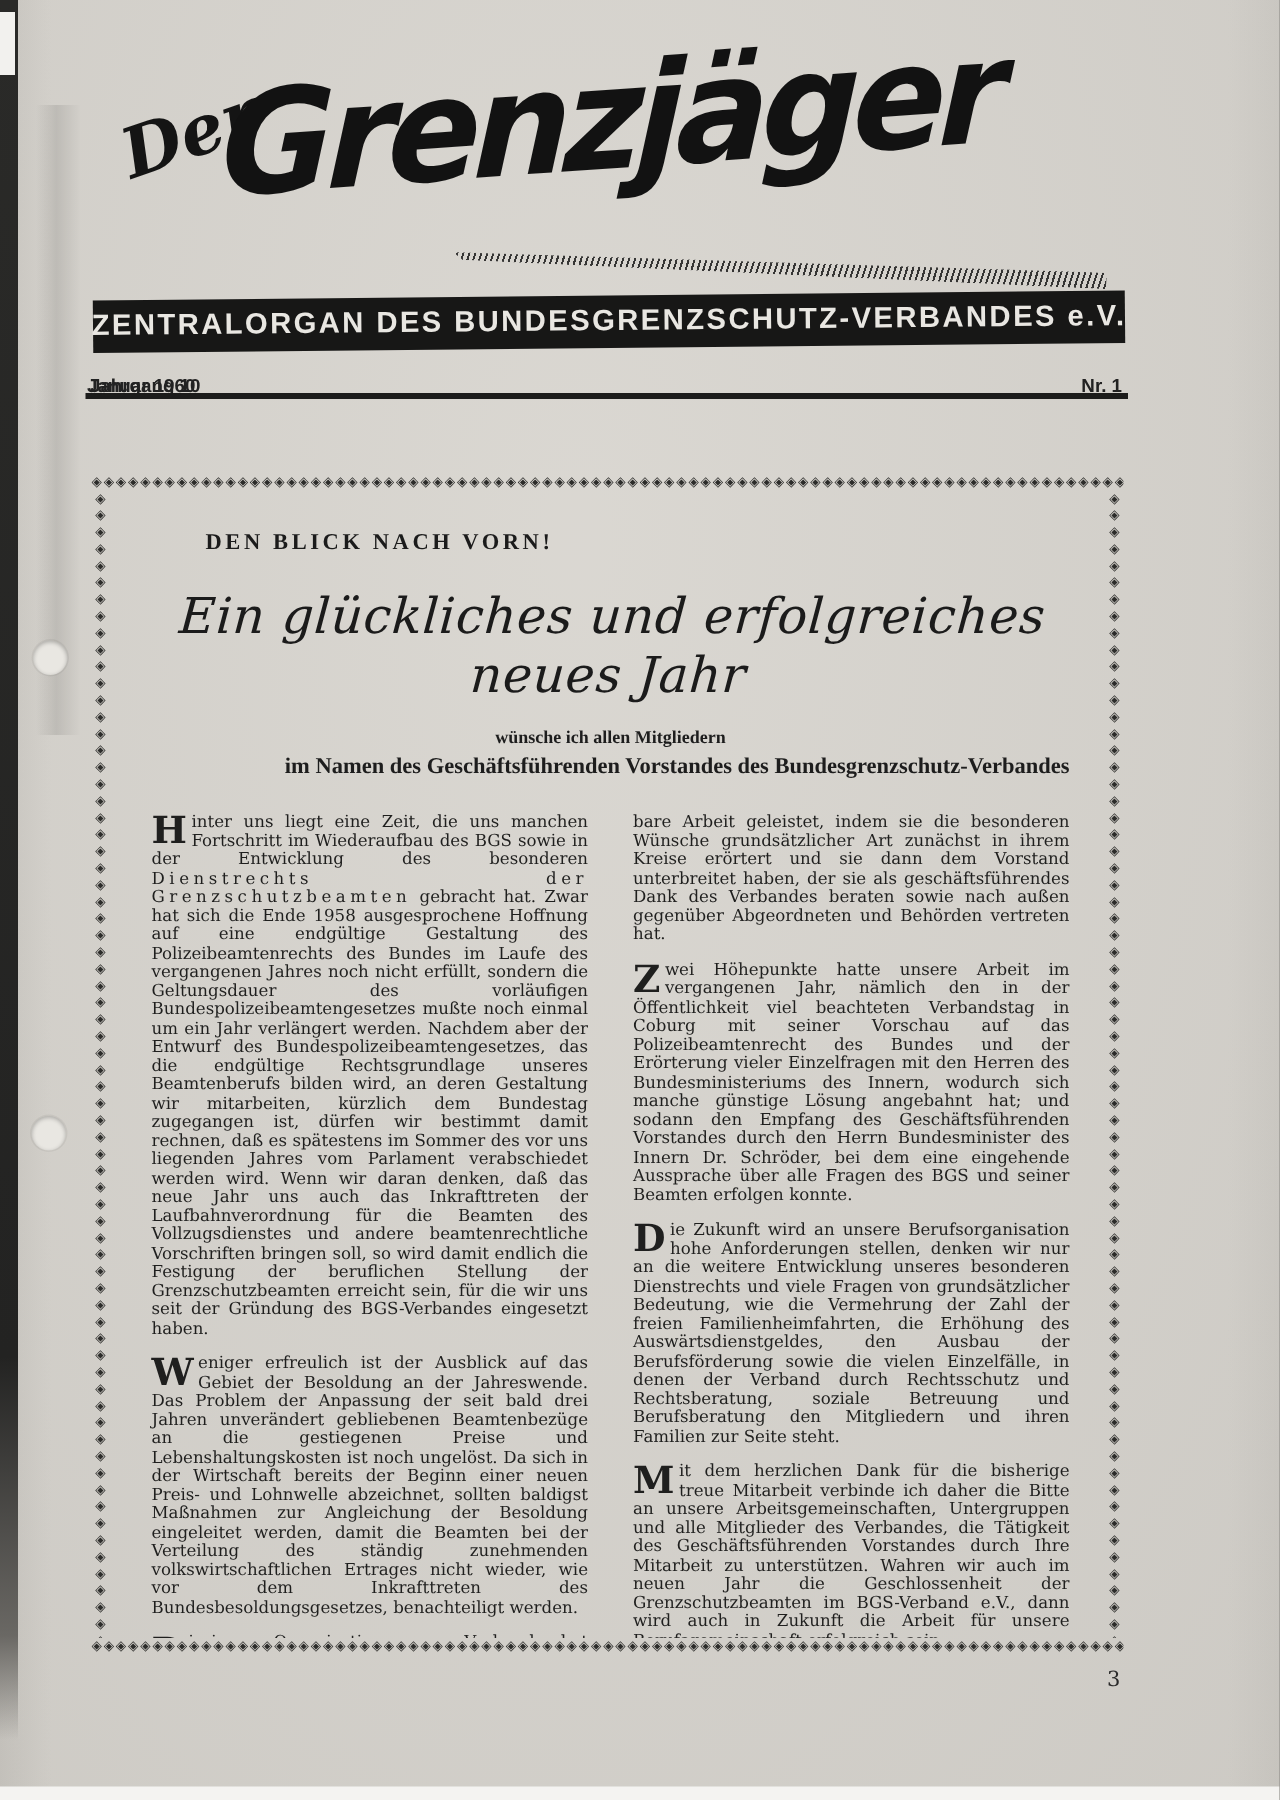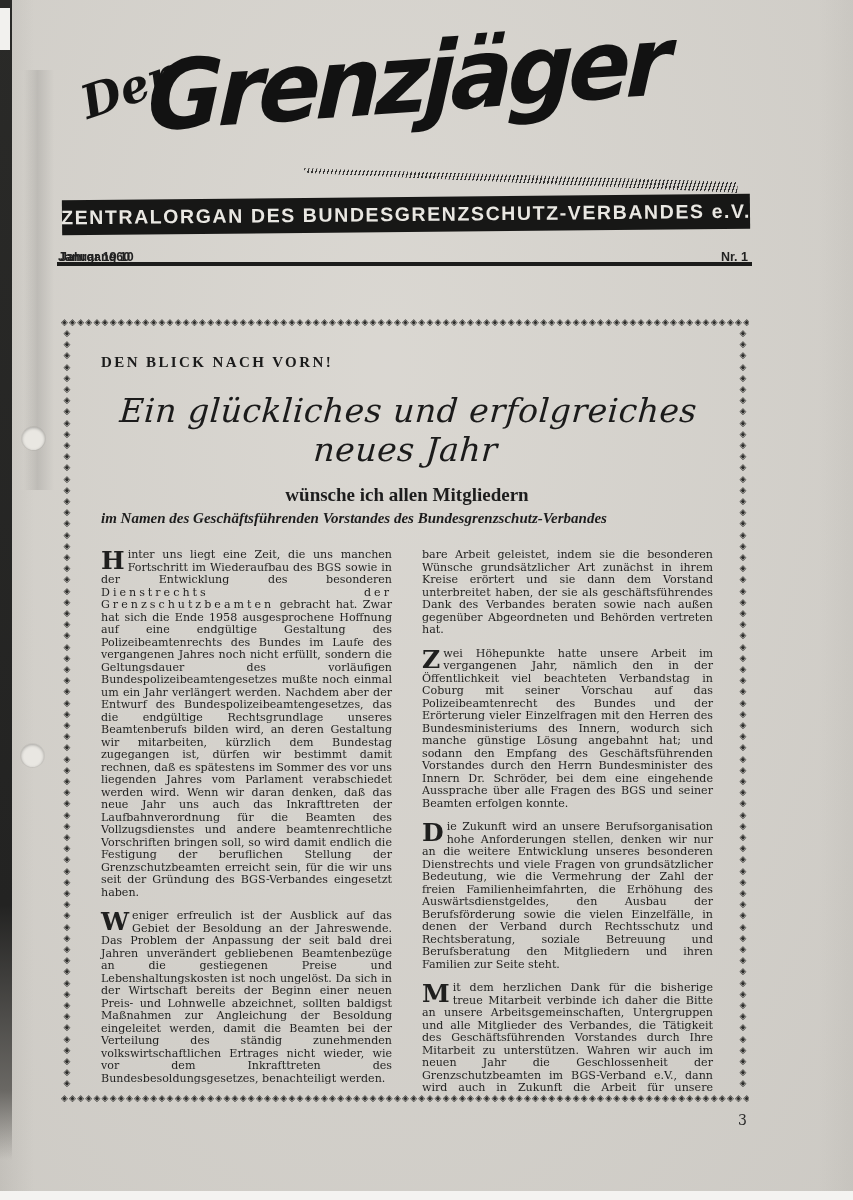--- a/index.html
+++ b/index.html
@@ -89,30 +89,30 @@
   .border-v {
     width:12px; font-family:"DejaVu Sans", sans-serif; font-size:9px;
     letter-spacing:1.2px; color:#2c2c2a; line-height:12px;
     writing-mode:vertical-rl; text-orientation:upright;
     overflow:hidden; flex:0 0 auto;
   }
   .box-content { flex:1 1 auto; padding:26px 24px 0 28px; overflow:hidden; }
 
   .kicker {
     font-family:"Liberation Serif", serif; font-weight:bold;
-    font-size:15px; letter-spacing:2.4px; color:#1b1b1b;
+    font-size:15px; letter-spacing:2.4px; color:#1b1b1b;margin-left:36px;
   }
   .headline {
     margin-top:20px; text-align:center;
     font-family:"DejaVu Serif", serif; font-style:italic;
     font-size:33px; color:#1b1b1b; letter-spacing:0.5px;
     transform:skewX(-4deg);
   }
-  .dedication-1 { margin-top:15px; text-align:center; font-family:"Liberation Serif", serif; font-weight:bold; font-size:19px; }
-  .dedication-2 { margin-top:4px; text-align:left; font-family:"Liberation Serif", serif; font-weight:bold; font-size:15px;font-style:italic; }
+  .dedication-1 { margin-top:15px; text-align:center; font-family:"Liberation Serif", serif; font-weight:bold; font-size:12px; }
+  .dedication-2 { margin-top:4px; text-align:right; font-family:"Liberation Serif", serif; font-weight:bold; font-size:15px; }
 
   .columns { margin-top:22px; display:flex; gap:30px; }
   .col { flex:1 1 0; }
   .col p {
     font-family:"DejaVu Serif", serif; font-size:11.1px; line-height:12.5px;
     text-align:justify; color:#1f1f1e; margin-bottom:11px;
   }
   .dropcap {
     float:left; font-family:"DejaVu Serif", serif; font-weight:bold;
     font-size:25px; line-height:21px; padding:1px 3px 0 0;

